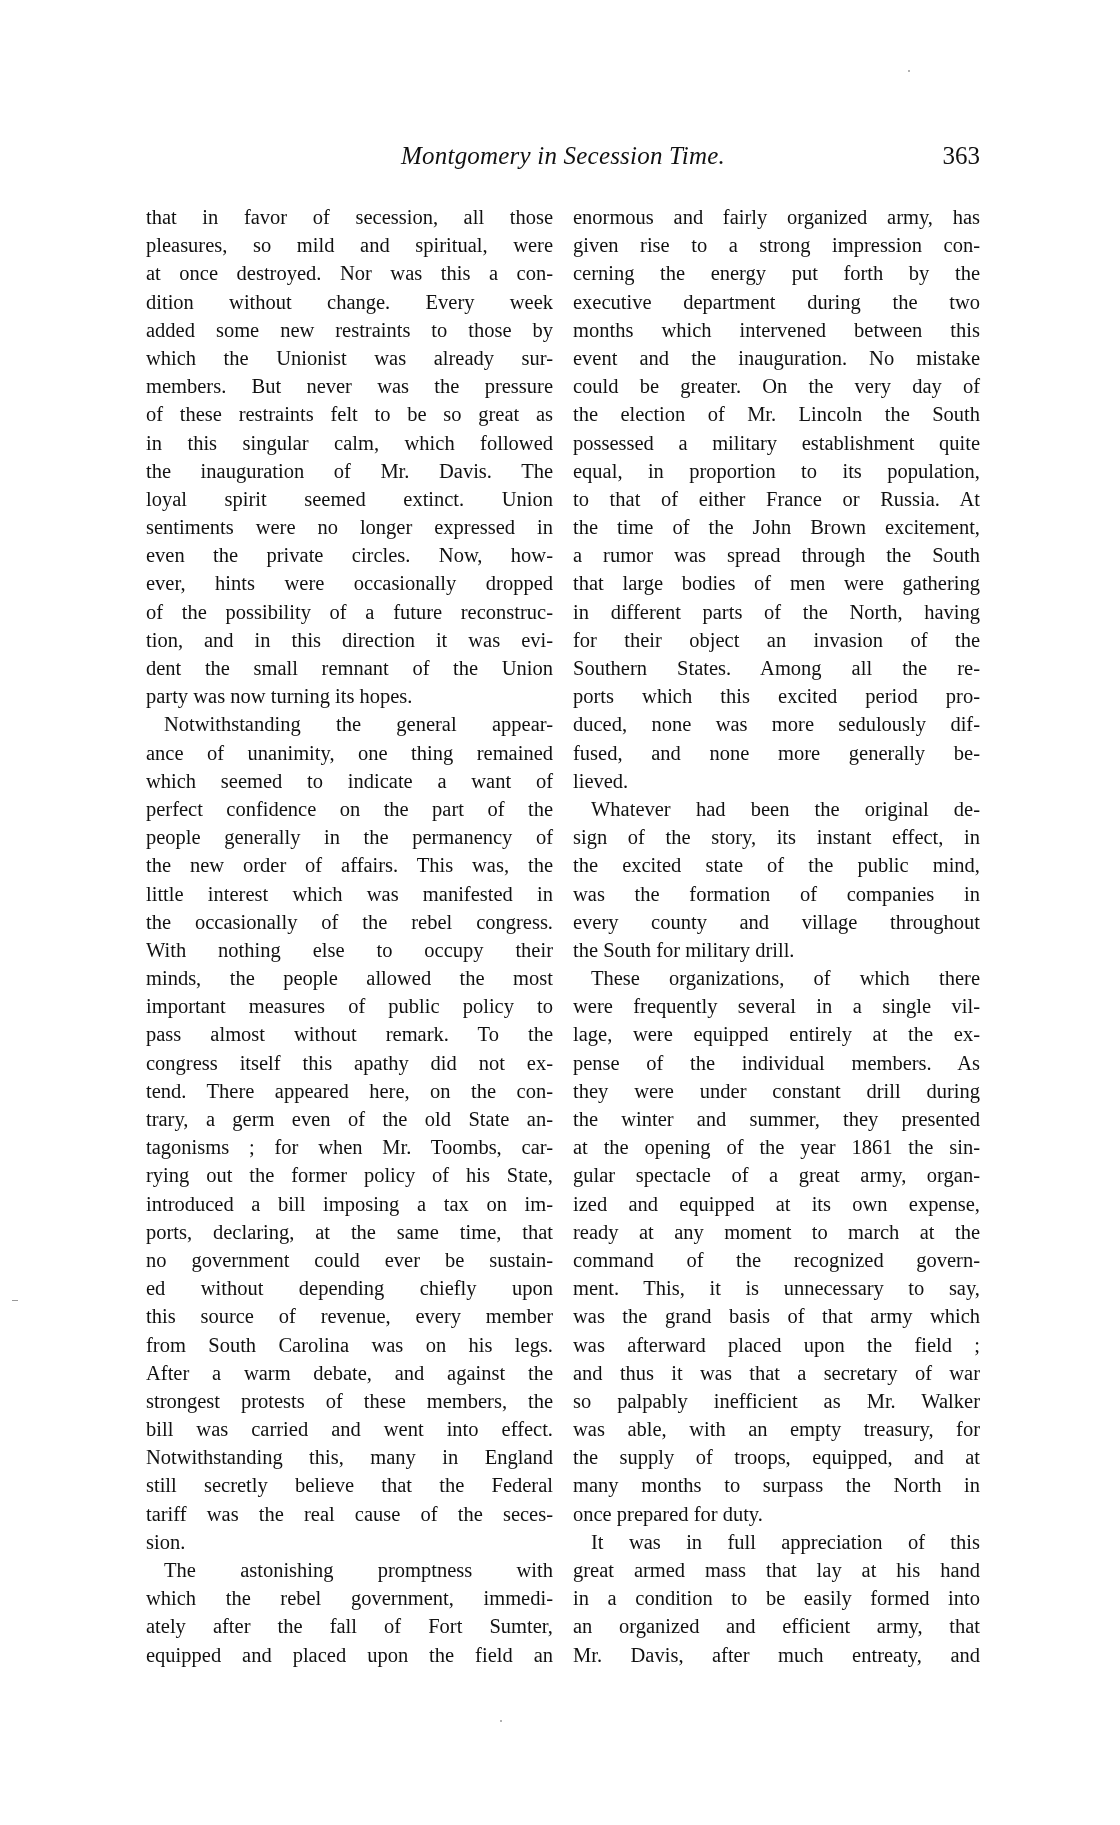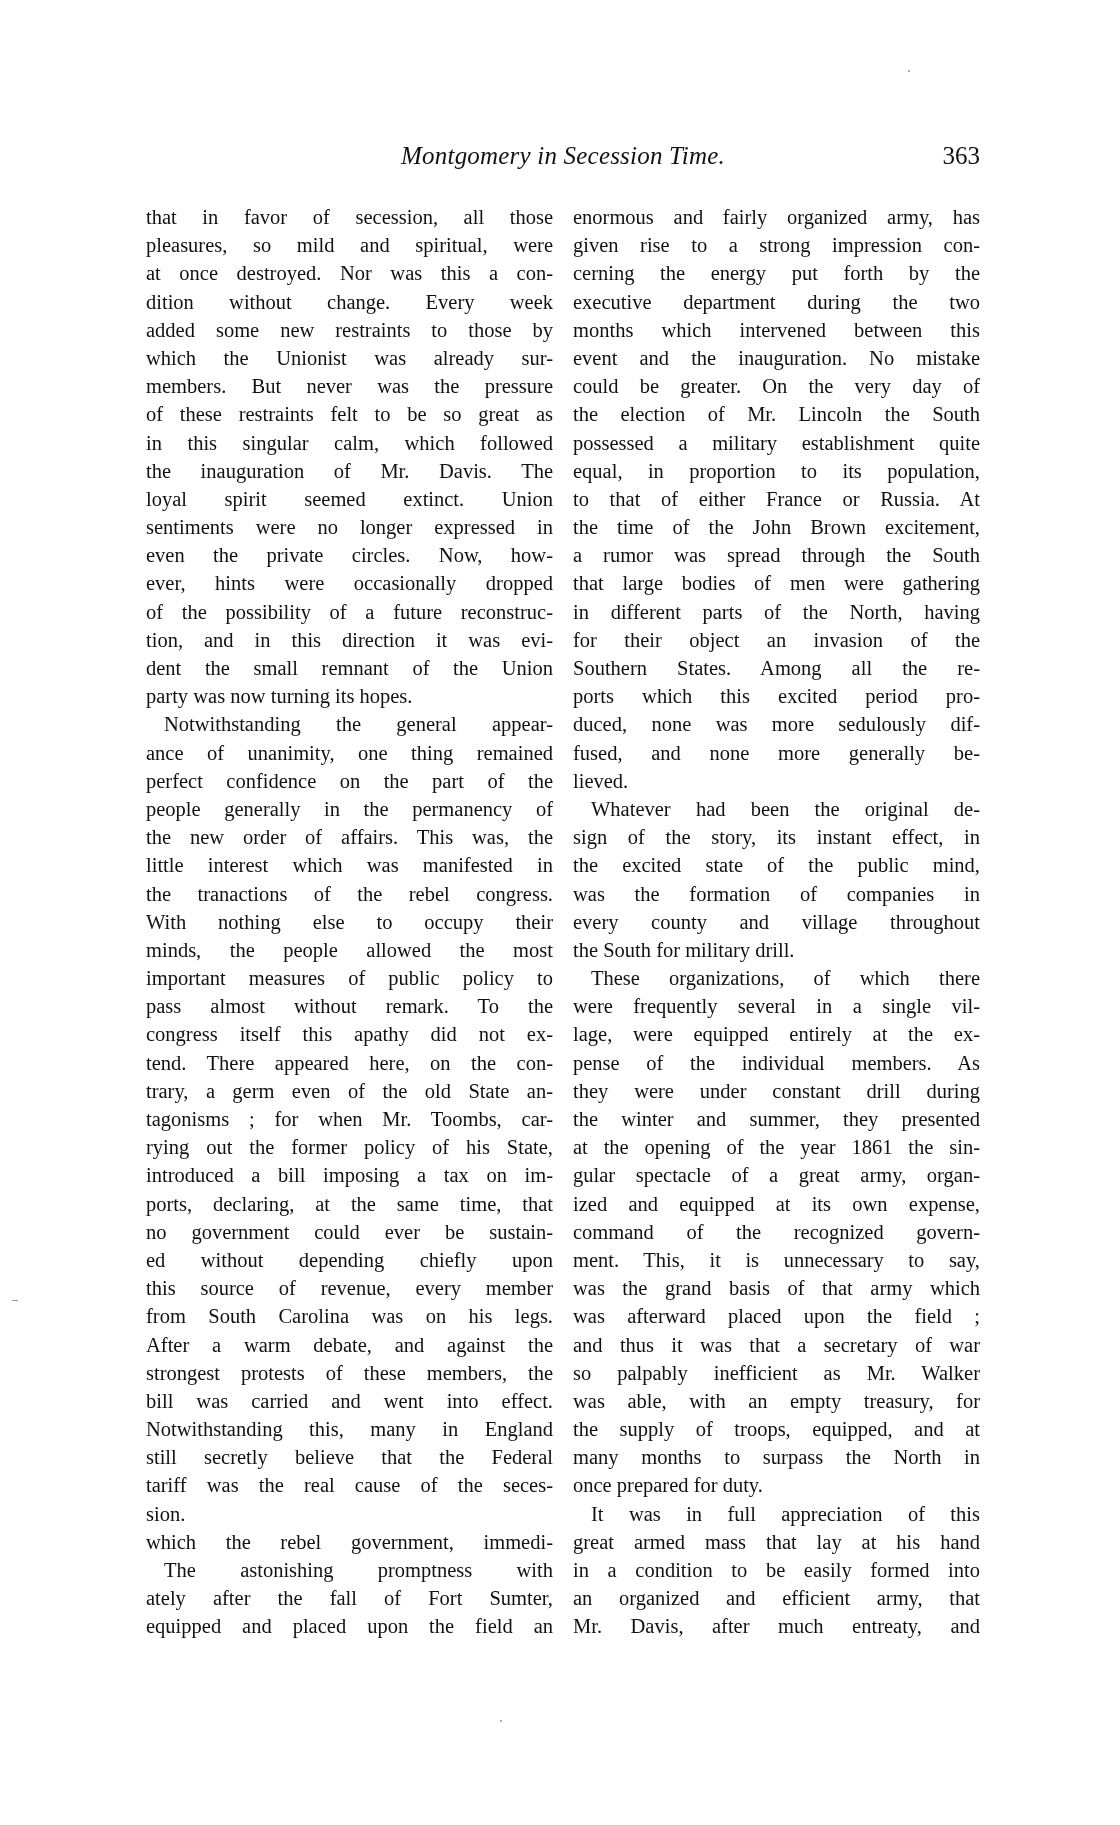--- a/index.html
+++ b/index.html
@@ -42,25 +42,26 @@
       <span class="line">loyal spirit seemed extinct.  Union</span>
       <span class="line">sentiments were no longer expressed in</span>
       <span class="line">even the private circles.  Now, how-</span>
       <span class="line">ever, hints were occasionally dropped</span>
       <span class="line">of the possibility of a future reconstruc-</span>
       <span class="line">tion, and in this direction it was evi-</span>
       <span class="line">dent the small remnant of the Union</span>
       <span class="line last">party was now turning its hopes.</span>
       <span class="line indent">Notwithstanding the general appear-</span>
       <span class="line">ance of unanimity, one thing remained</span>
+      <span class="line">which seemed to indicate a want of</span>
       <span class="line">perfect confidence on the part of the</span>
       <span class="line">people generally in the permanency of</span>
       <span class="line">the new order of affairs.  This was, the</span>
       <span class="line">little interest which was manifested in</span>
-      <span class="line">the tranactions of the rebel congress.</span>
+      <span class="line">the occasionally of the rebel congress.</span>
       <span class="line">With nothing else to occupy their</span>
       <span class="line">minds, the people allowed the most</span>
       <span class="line">important measures of public policy to</span>
       <span class="line">pass almost without remark.  To the</span>
       <span class="line">congress itself this apathy did not ex-</span>
       <span class="line">tend.  There appeared here, on the con-</span>
       <span class="line">trary, a germ even of the old State an-</span>
       <span class="line">tagonisms ; for when Mr. Toombs, car-</span>
       <span class="line">rying out the former policy of his State,</span>
       <span class="line">introduced a bill imposing a tax on im-</span>
@@ -69,22 +70,22 @@
       <span class="line">ed without depending chiefly upon</span>
       <span class="line">this source of revenue, every member</span>
       <span class="line">from South Carolina was on his legs.</span>
       <span class="line">After a warm debate, and against the</span>
       <span class="line">strongest protests of these members, the</span>
       <span class="line">bill was carried and went into effect.</span>
       <span class="line">Notwithstanding this, many in England</span>
       <span class="line">still secretly believe that the Federal</span>
       <span class="line">tariff was the real cause of the seces-</span>
       <span class="line last">sion.</span>
+      <span class="line indent">The astonishing promptness with</span>
       <span class="line">which the rebel government, immedi-</span>
-      <span class="line indent">The astonishing promptness with</span>
       <span class="line">ately after the fall of Fort Sumter,</span>
       <span class="line">equipped and placed upon the field an</span>
     </div>
   <div class="column col-right" id="col-right">
       <span class="line">enormous and fairly organized army, has</span>
       <span class="line">given rise to a strong impression con-</span>
       <span class="line">cerning the energy put forth by the</span>
       <span class="line">executive department during the two</span>
       <span class="line">months which intervened between this</span>
       <span class="line">event and the inauguration.  No mistake</span>
@@ -111,20 +112,21 @@
       <span class="line last">the South for military drill.</span>
       <span class="line indent">These organizations, of which there</span>
       <span class="line">were frequently several in a single vil-</span>
       <span class="line">lage, were equipped entirely at the ex-</span>
       <span class="line">pense of the individual members.  As</span>
       <span class="line">they were under constant drill during</span>
       <span class="line">the winter and summer, they presented</span>
       <span class="line">at the opening of the year 1861 the sin-</span>
       <span class="line">gular spectacle of a great army, organ-</span>
       <span class="line">ized and equipped at its own expense,</span>
+      <span class="line">ready at any moment to march at the</span>
       <span class="line">command of the recognized govern-</span>
       <span class="line">ment.  This, it is unnecessary to say,</span>
       <span class="line">was the grand basis of that army which</span>
       <span class="line">was afterward placed upon the field ;</span>
       <span class="line">and thus it was that a secretary of war</span>
       <span class="line">so palpably inefficient as Mr. Walker</span>
       <span class="line">was able, with an empty treasury, for</span>
       <span class="line">the supply of troops, equipped, and at</span>
       <span class="line">many months to surpass the North in</span>
       <span class="line last">once prepared for duty.</span>

